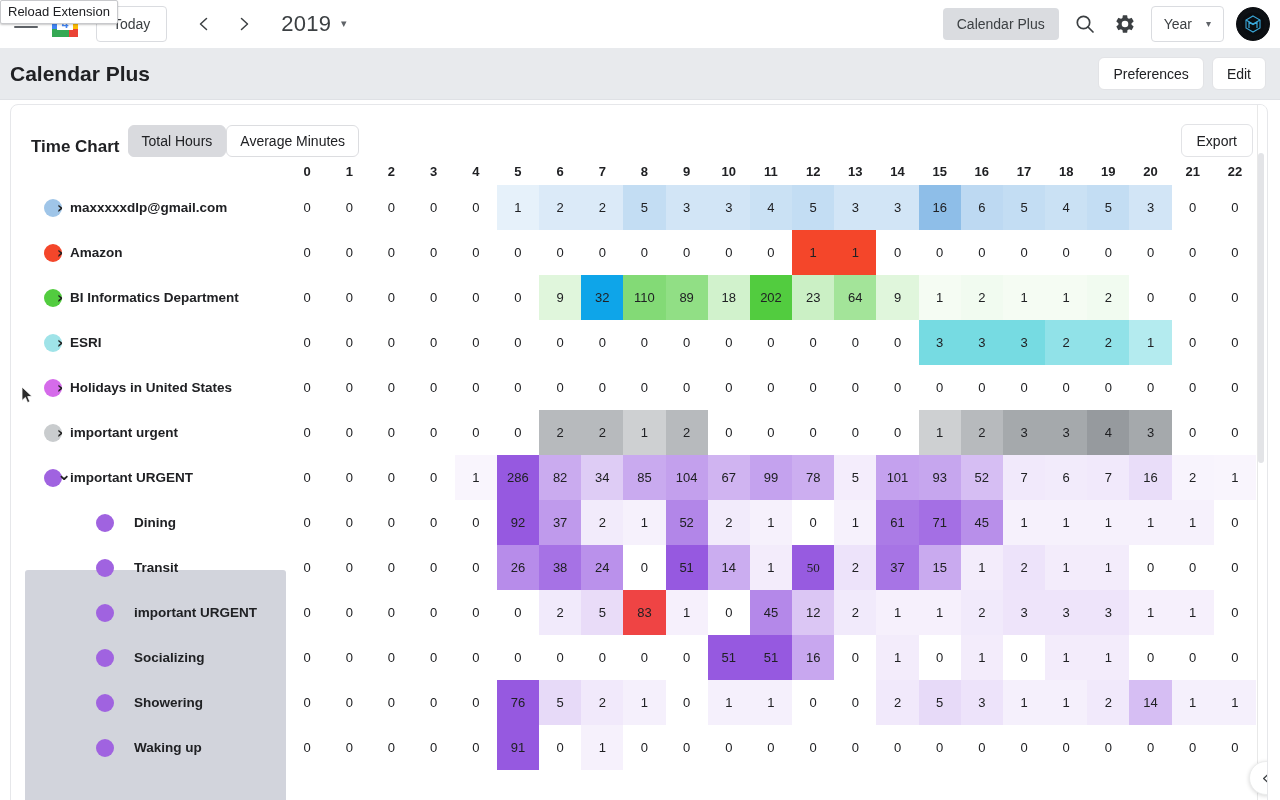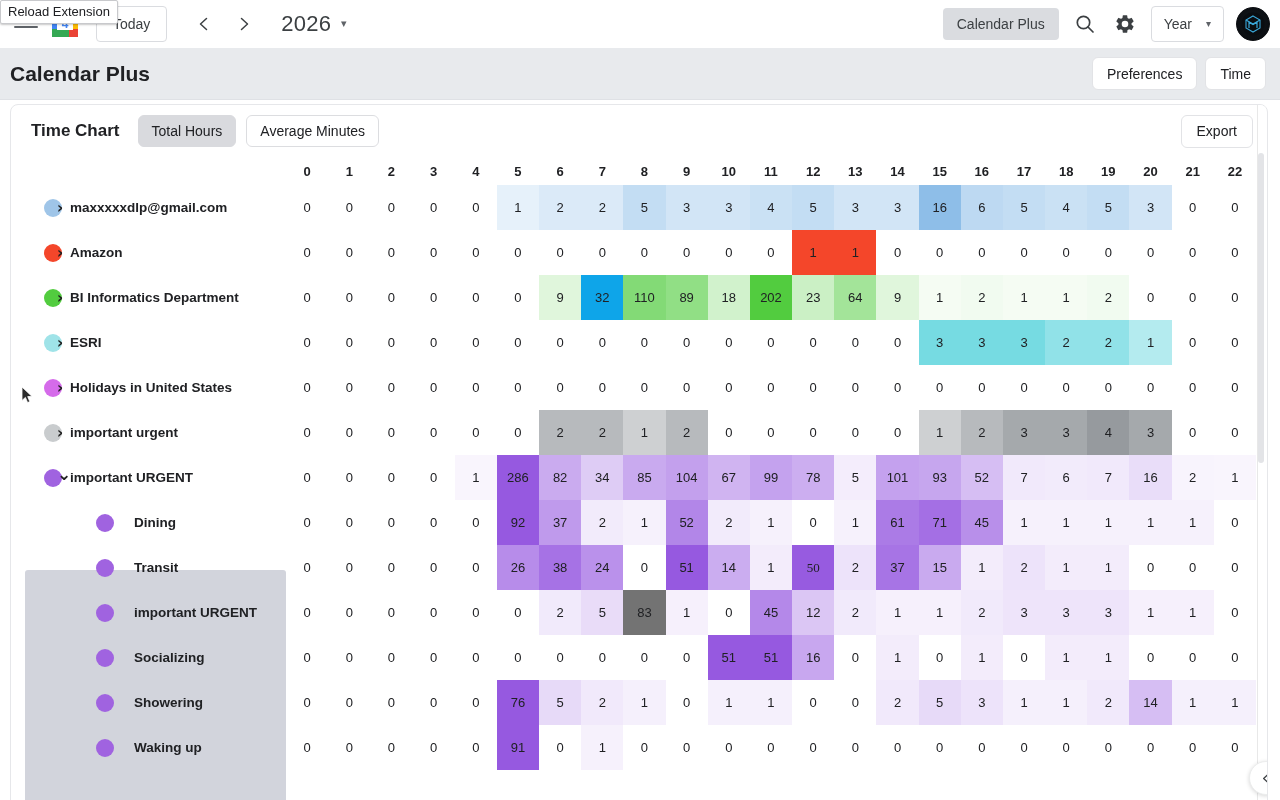--- a/index.html
+++ b/index.html
@@ -88,21 +88,21 @@
     font-family: "Liberation Sans", sans-serif;
   }
 
   
   .card {
     position: absolute; left: 10px; top: 104px; width: 1258px; height: 700px;
     background: #fff; border: 1px solid #e6e7ea; border-radius: 8px 8px 0 0;
     overflow: hidden;
   }
   .cardhead {
-    height: 52px; display:flex; align-items:center; padding: 0 14px 0 20px; gap: 10px;
+    height: 52px; display:flex; align-items:flex-end; padding: 0 14px 0 20px; 
   }
   .cardhead .title { font-size: 17px; font-weight: bold; color:#202124; margin-right: 8px; }
   .seg {
     border: 1px solid transparent; border-radius: 6px; height: 32px; padding: 0 13px;
     font-size: 14px; color:#202124; cursor: pointer; background:#fff;
     font-family: "Liberation Sans", sans-serif;
   }
   .seg.active { background:#d9dade; border-color:#d9dade; }
   .seg.idle { border-color:#dcdde0; }
   .export {
@@ -195,21 +195,21 @@
       <path d="M10.5 2.5 L4.5 8 L10.5 13.5" fill="none" stroke="#3c4043" stroke-width="1.5" stroke-linecap="round" stroke-linejoin="round"></path>
     </svg>
   </button>
   <button class="navarrow" style="margin-left:6px">
     <svg width="16" height="16" viewBox="0 0 16 16">
       <path d="M5.5 2.5 L11.5 8 L5.5 13.5" fill="none" stroke="#3c4043" stroke-width="1.5" stroke-linecap="round" stroke-linejoin="round"></path>
     </svg>
   </button>
 
   <div class="year-label">
-    <span>2026</span><span class="year-caret">▾</span>
+    <span>2019</span><span class="year-caret">▾</span>
   </div>
 
   <div class="spacer"></div>
 
   <button class="chip-calplus">Calendar Plus</button>
 
   <button class="iconbtn" style="margin-left:6px">
     <svg width="22" height="22" viewBox="0 0 22 22">
       <circle cx="9.5" cy="9.5" r="6.2" fill="none" stroke="#3c4043" stroke-width="1.7"></circle>
       <line x1="14" y1="14" x2="19" y2="19" stroke="#3c4043" stroke-width="1.7" stroke-linecap="round"></line>
@@ -236,21 +236,21 @@
     </svg>
   </div>
 
   <div class="reload-tip">Reload Extension</div>
 </div>
 
 <div class="apphead">
   <h1>Calendar Plus</h1>
   <div class="spacer"></div>
   <button class="btn-white">Preferences</button>
-  <button class="btn-white">Time</button>
+  <button class="btn-white">Edit</button>
 </div>
 
 <div class="card">
 
   <div class="cardhead">
     <span class="title">Time Chart</span>
     <button class="seg active">Total Hours</button>
     <button class="seg idle">Average Minutes</button>
     <div class="spacer"></div>
     <button class="export">Export</button>
@@ -582,21 +582,21 @@
               </div>
             </td>
             <td class="cell" style="background: transparent;">0</td>
             <td class="cell" style="background: transparent;">0</td>
             <td class="cell" style="background: transparent;">0</td>
             <td class="cell" style="background: transparent;">0</td>
             <td class="cell" style="background: transparent;">0</td>
             <td class="cell" style="background: transparent;">0</td>
             <td class="cell" style="background: rgb(241, 234, 251);">2</td>
             <td class="cell" style="background: rgb(233, 220, 248);">5</td>
-            <td class="cell" style="background: #737373;">83</td>
+            <td class="cell" style="background: #ef4444;">83</td>
             <td class="cell" style="background: rgb(246, 240, 252);">1</td>
             <td class="cell" style="background: transparent;">0</td>
             <td class="cell" style="background: rgb(180, 136, 233);">45</td>
             <td class="cell" style="background: rgb(219, 198, 244);">12</td>
             <td class="cell" style="background: rgb(241, 234, 251);">2</td>
             <td class="cell" style="background: rgb(246, 240, 252);">1</td>
             <td class="cell" style="background: rgb(246, 240, 252);">1</td>
             <td class="cell" style="background: rgb(241, 234, 251);">2</td>
             <td class="cell" style="background: rgb(238, 228, 250);">3</td>
             <td class="cell" style="background: rgb(238, 228, 250);">3</td>

